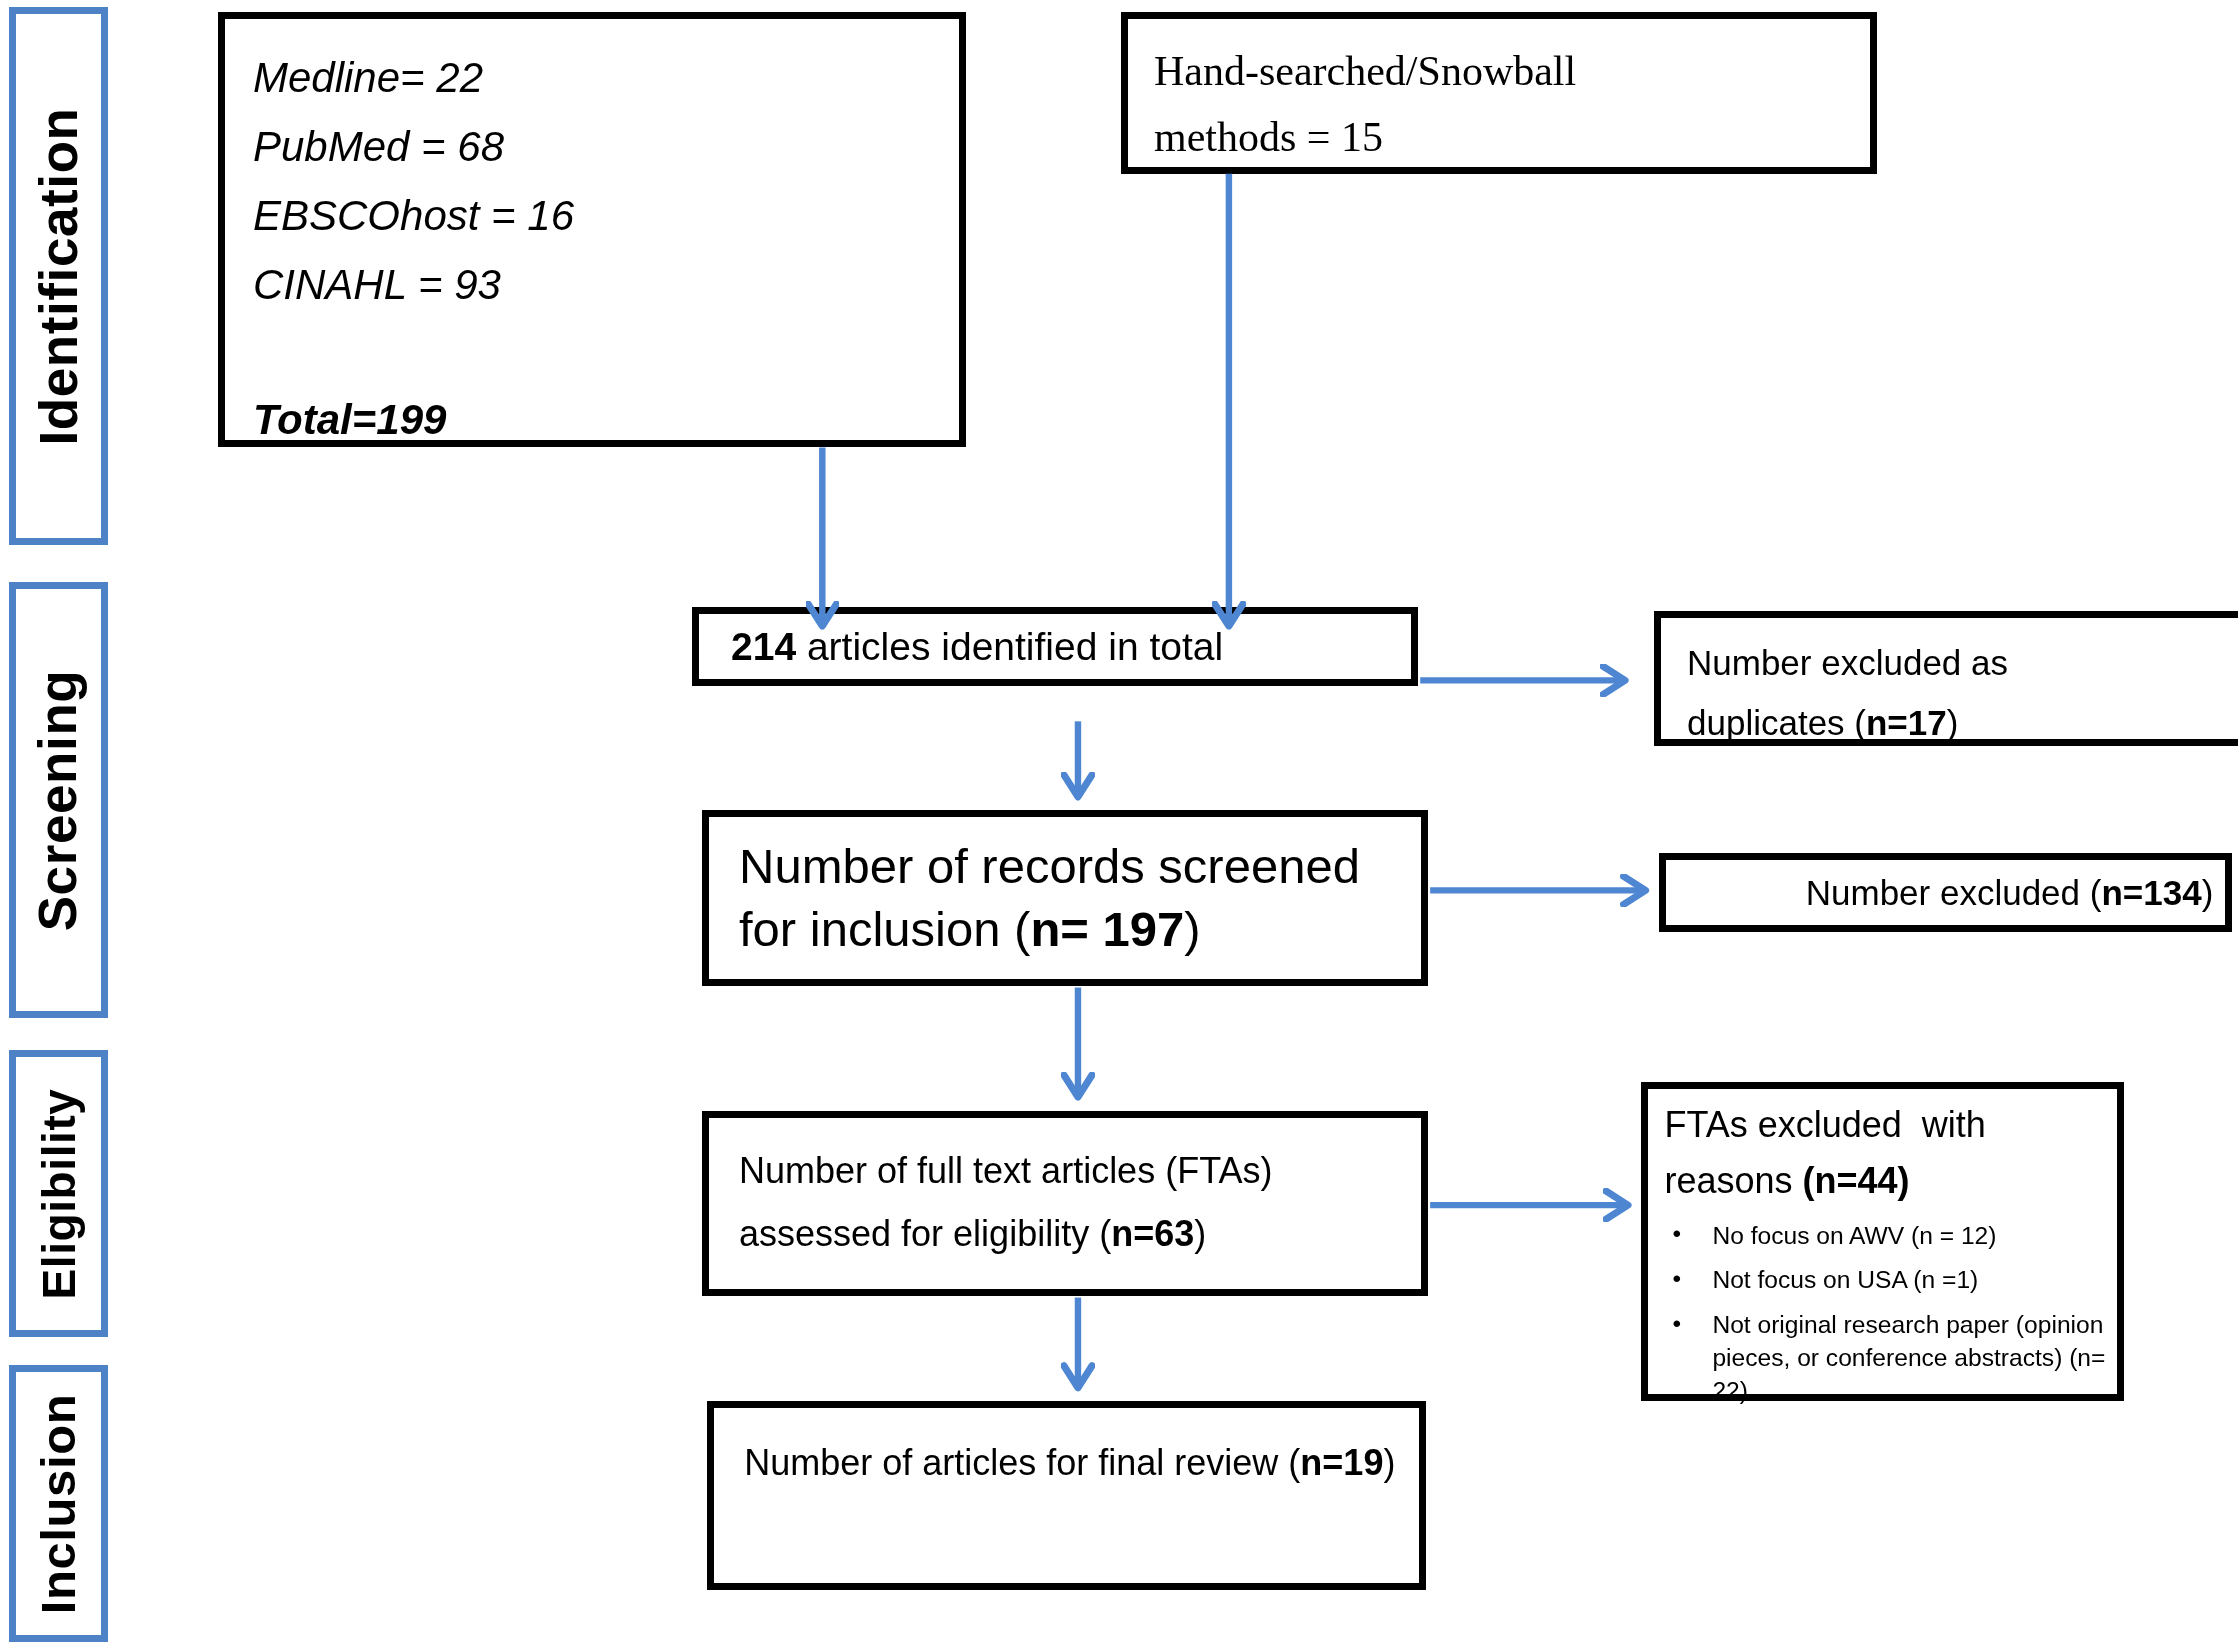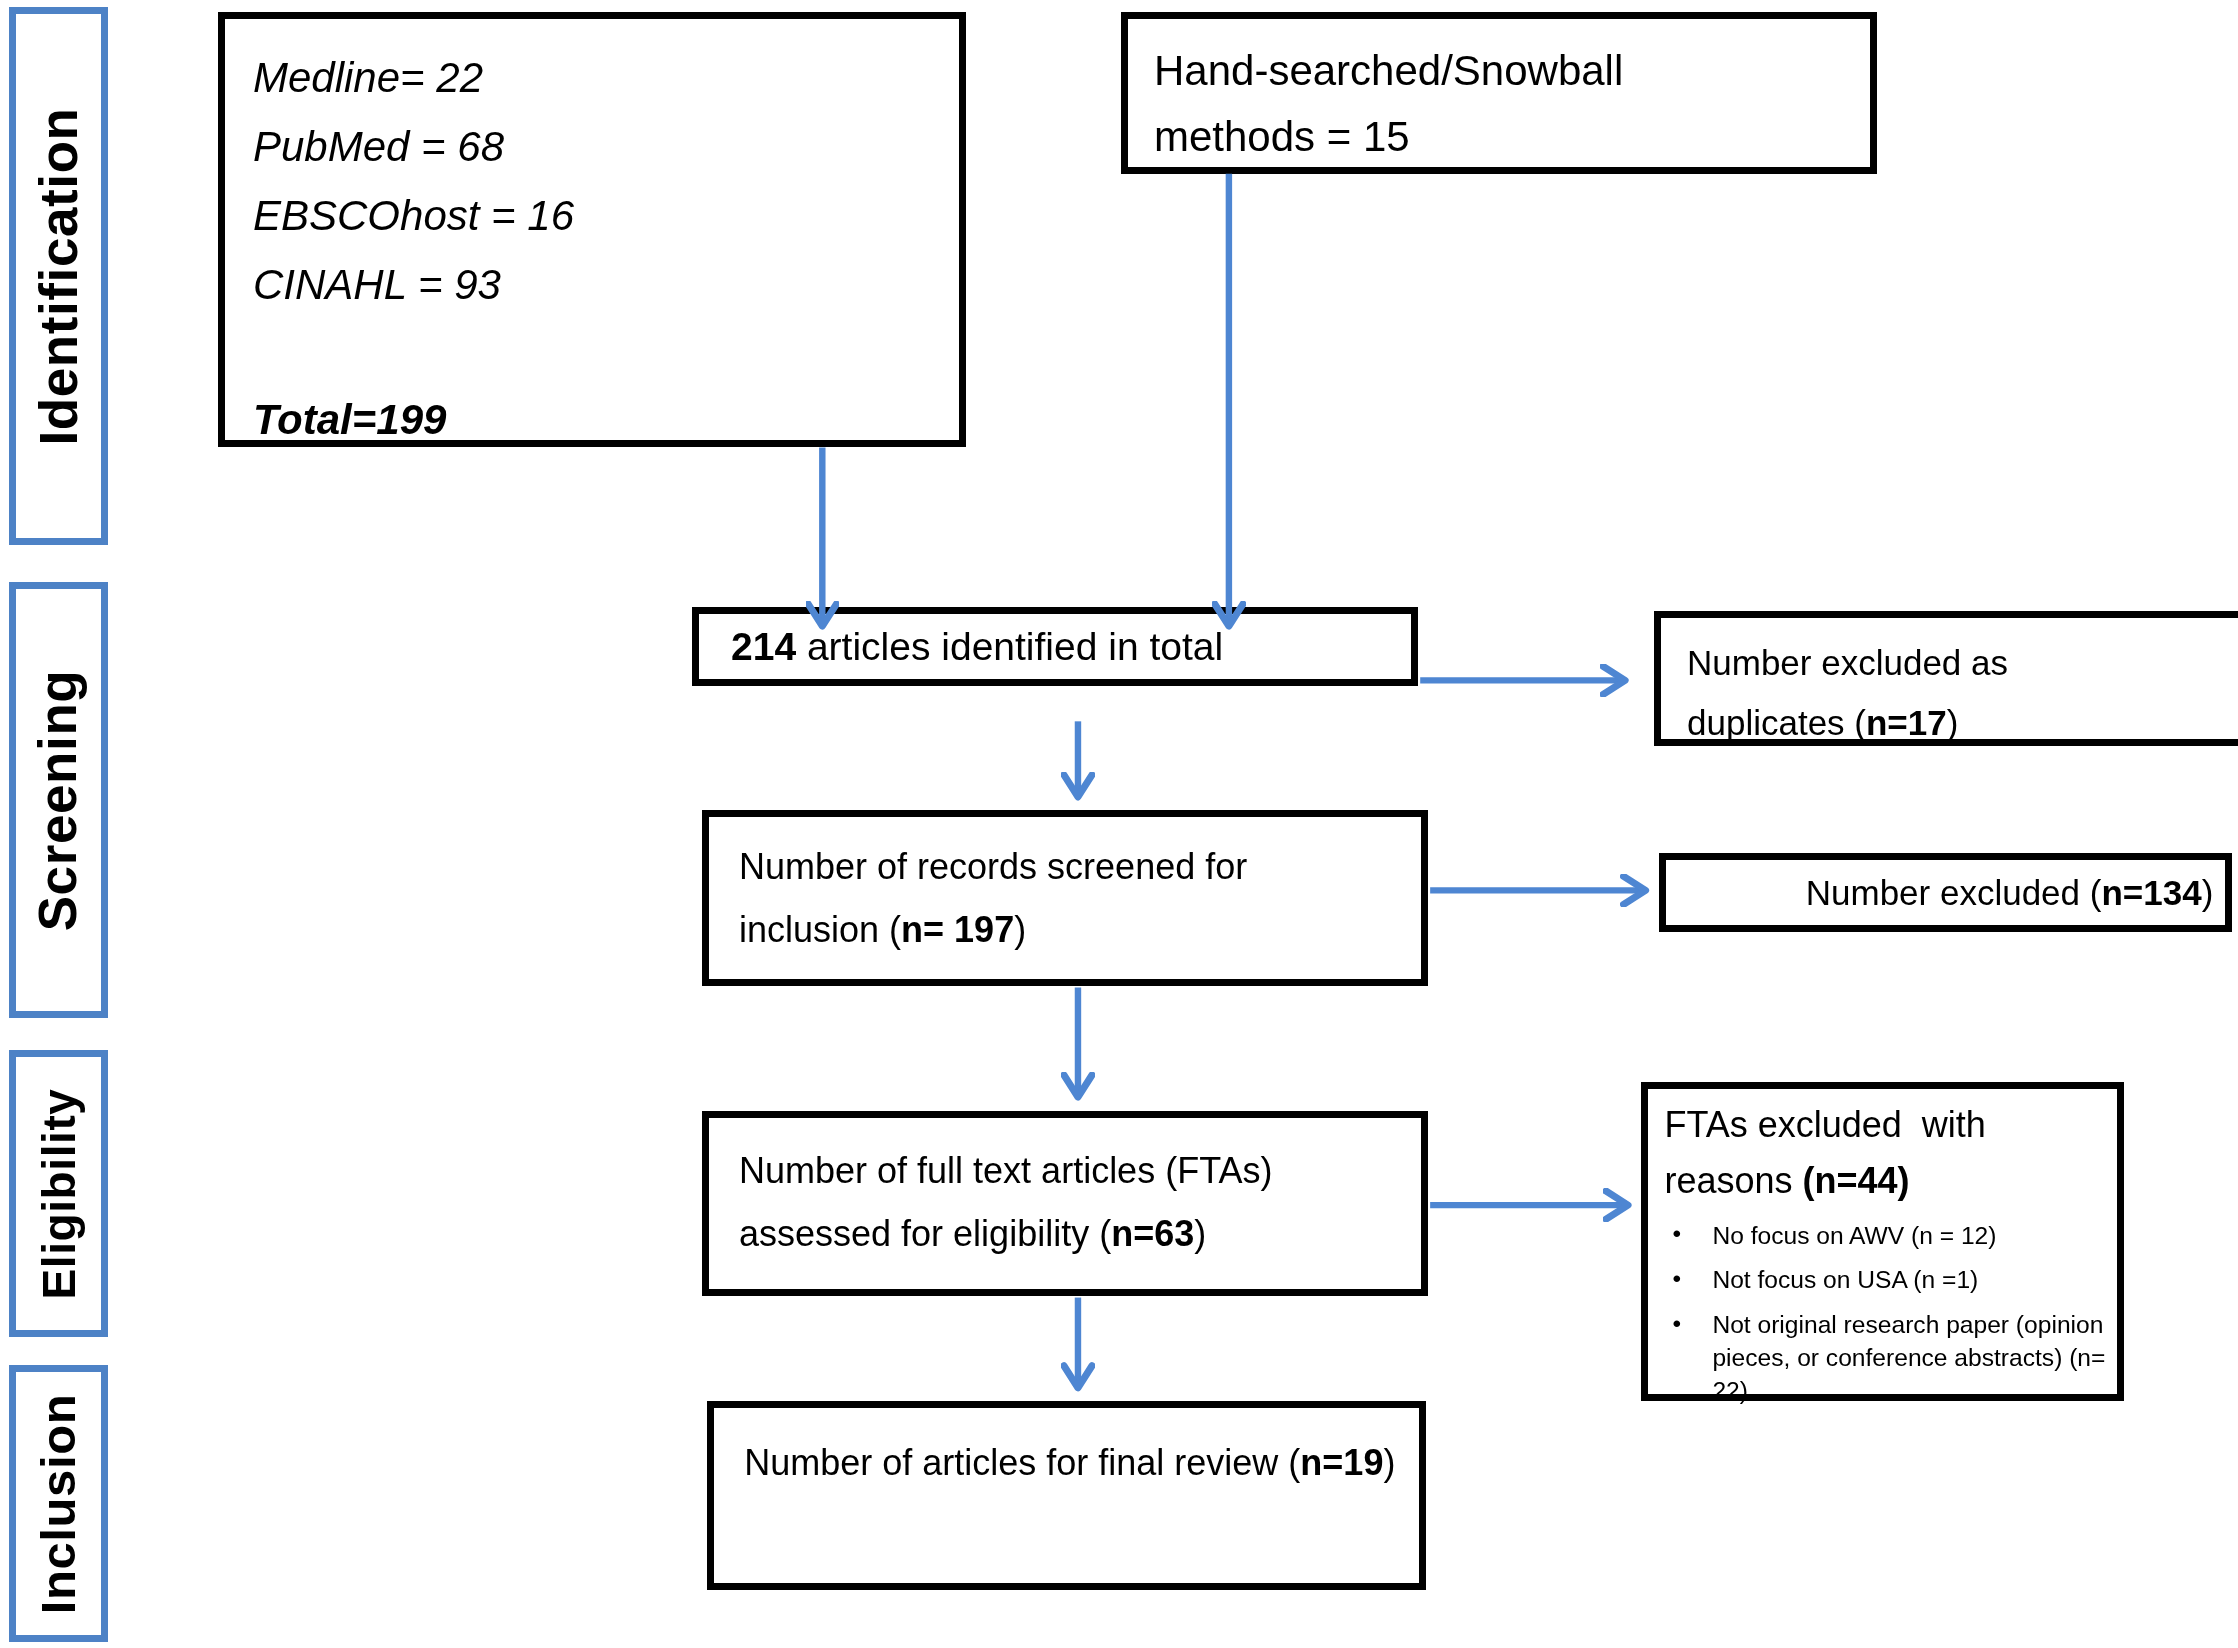--- a/index.html
+++ b/index.html
@@ -38,28 +38,28 @@
   .fbox{
     position:absolute;
     border:7px solid #000;
     background:#fff;
     box-sizing:border-box;
   }
   .db-box{left:218px;top:11.7px;width:748px;height:435px;border-width:7.6px;
           padding:24.6px 17.6px 0 28px;font-size:42px;line-height:69px;font-style:italic;}
   .db-box .total{font-weight:bold;margin-top:66px;}
   .hand-box{left:1121px;top:11.7px;width:756px;height:162px;
-          padding:19px 17.6px 0 26px;font-size:42px;line-height:66px;}
+          padding:19px 17.6px 0 26px;font-size:42px;line-height:66px;font-family:Liberation Serif, serif;}
   .identified-box{left:692px;top:607px;width:726px;height:79px;
           display:flex;align-items:center;
           padding:0 17.6px 0 32px;font-size:39px;}
   .duplicates-box{left:1654px;top:611px;width:591px;height:135px;
           padding:15px 88px 0 26px;font-size:35px;line-height:60px;}
   .screened-box{left:702px;top:810px;width:726px;height:176px;
-          padding:17.6px 29px 0 30px;font-size:36px;line-height:63px;}
+          padding:17.6px 29px 0 30px;font-size:49px;line-height:63px;}
   .excluded-box{left:1659px;top:853px;width:573px;height:79px;
           display:flex;align-items:center;
           padding:0 11.7px 0 23.4px;font-size:35px;justify-content:flex-end;}
   .fulltext-box{left:702px;top:1111px;width:726px;height:185px;
           padding:20.5px 23.4px 0 30px;font-size:36px;line-height:63px;}
   .ftas-box{left:1641px;top:1082px;width:483px;height:319px;
           padding:8.2px 10.5px 0 16.4px;font-size:36px;line-height:56px;}
   .ftas-box .ftas-title{white-space:pre-wrap;margin:0 0 9.4px 0;}
   .ftas-box ul{list-style:none;margin:0;padding:0;font-size:24.6px;line-height:33px;}
   .ftas-box li{position:relative;padding-left:48px;margin-top:11.7px;}

